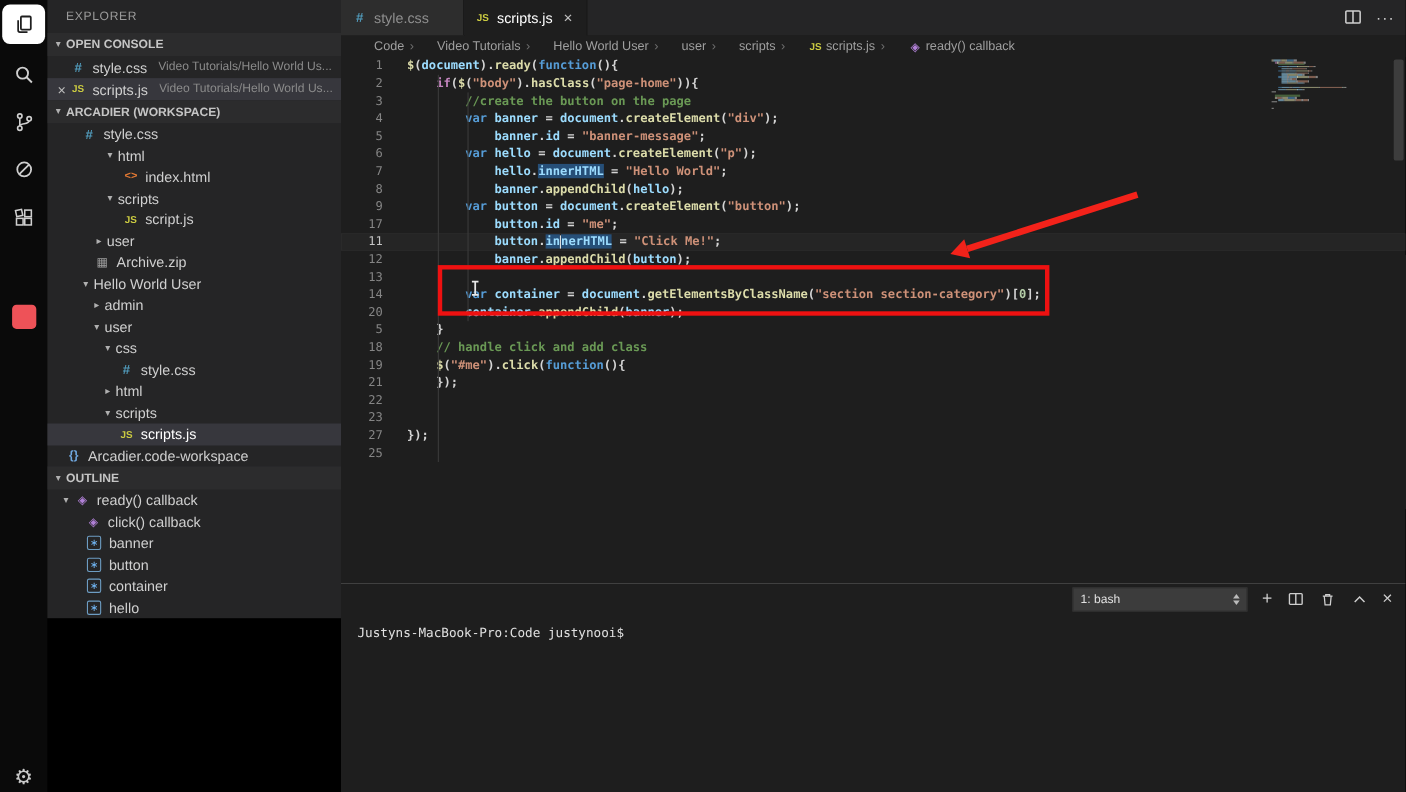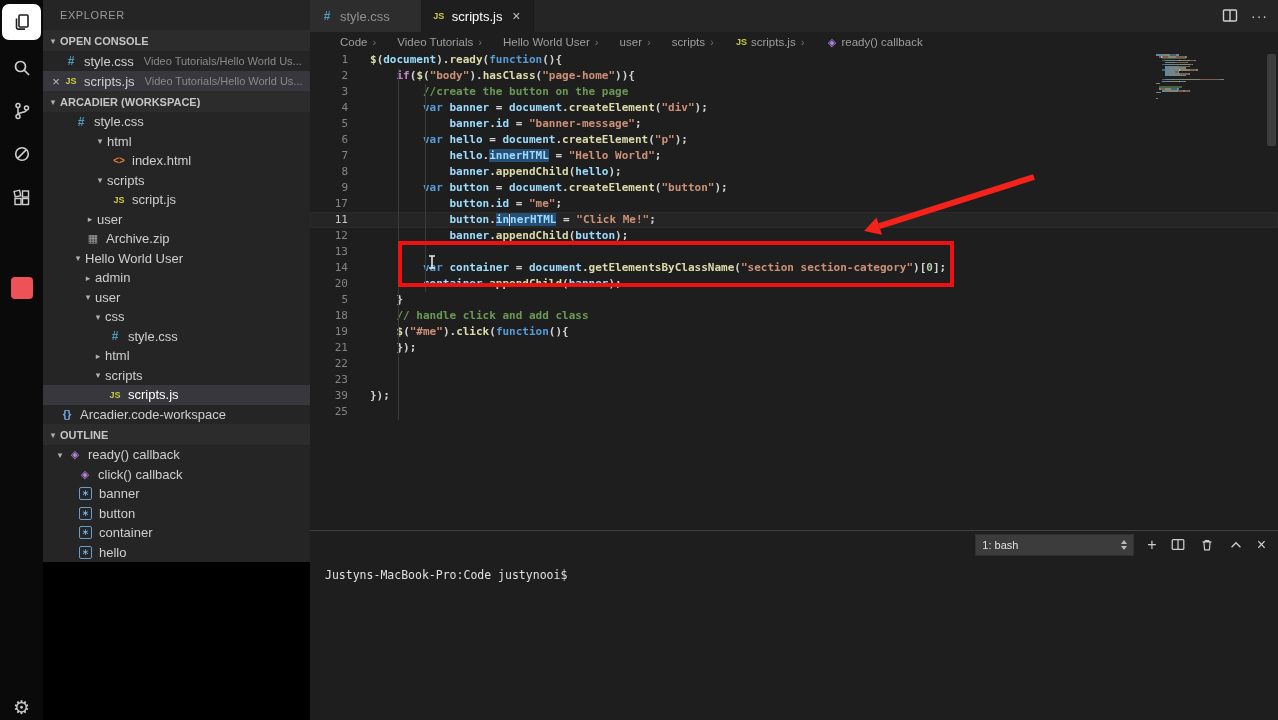--- a/index.html
+++ b/index.html
@@ -399,21 +399,21 @@
           </div>
           <div class="code-line">
             <span class="ln">22</span>
             <span class="code-text mono"></span>
           </div>
           <div class="code-line">
             <span class="ln">23</span>
             <span class="code-text mono"></span>
           </div>
           <div class="code-line">
-            <span class="ln">39</span>
+            <span class="ln">27</span>
             <span class="code-text mono"><span class="tok-p">});</span></span>
           </div>
           <div class="code-line">
             <span class="ln">25</span>
             <span class="code-text mono"></span>
           </div>
         </div>
       <div class="guide g1"></div>
       <div class="guide g2"></div>
       <div id="minimap">

